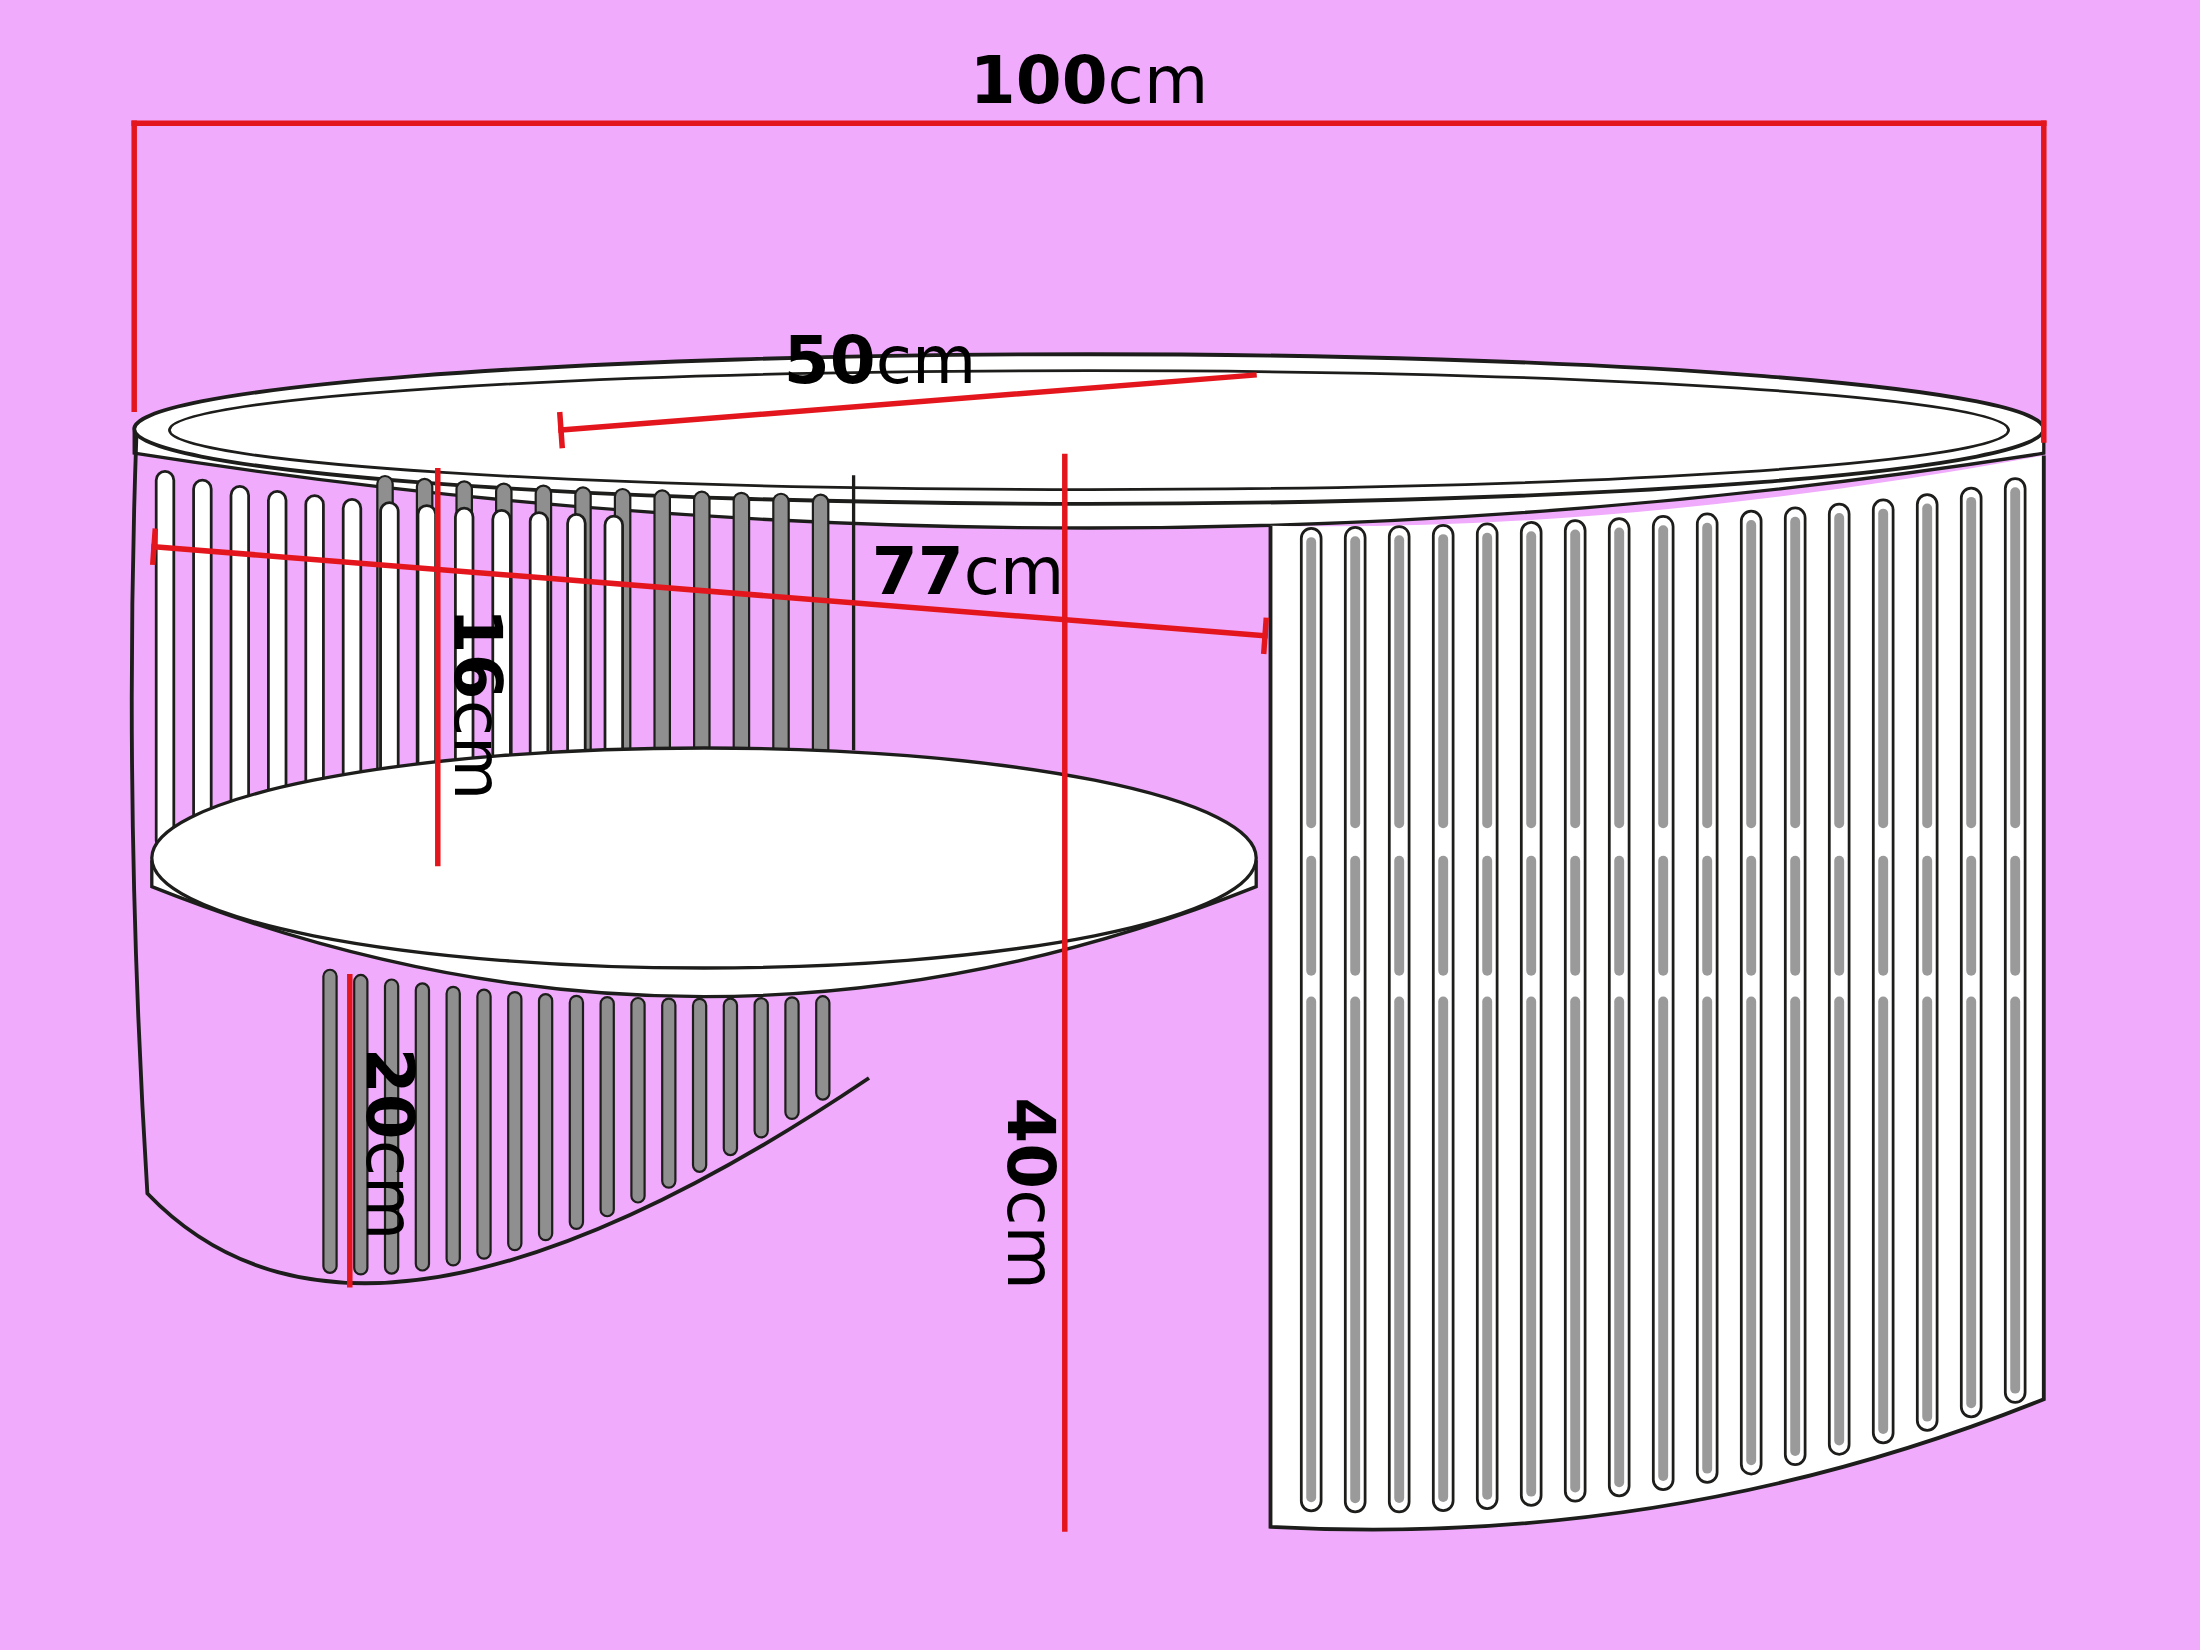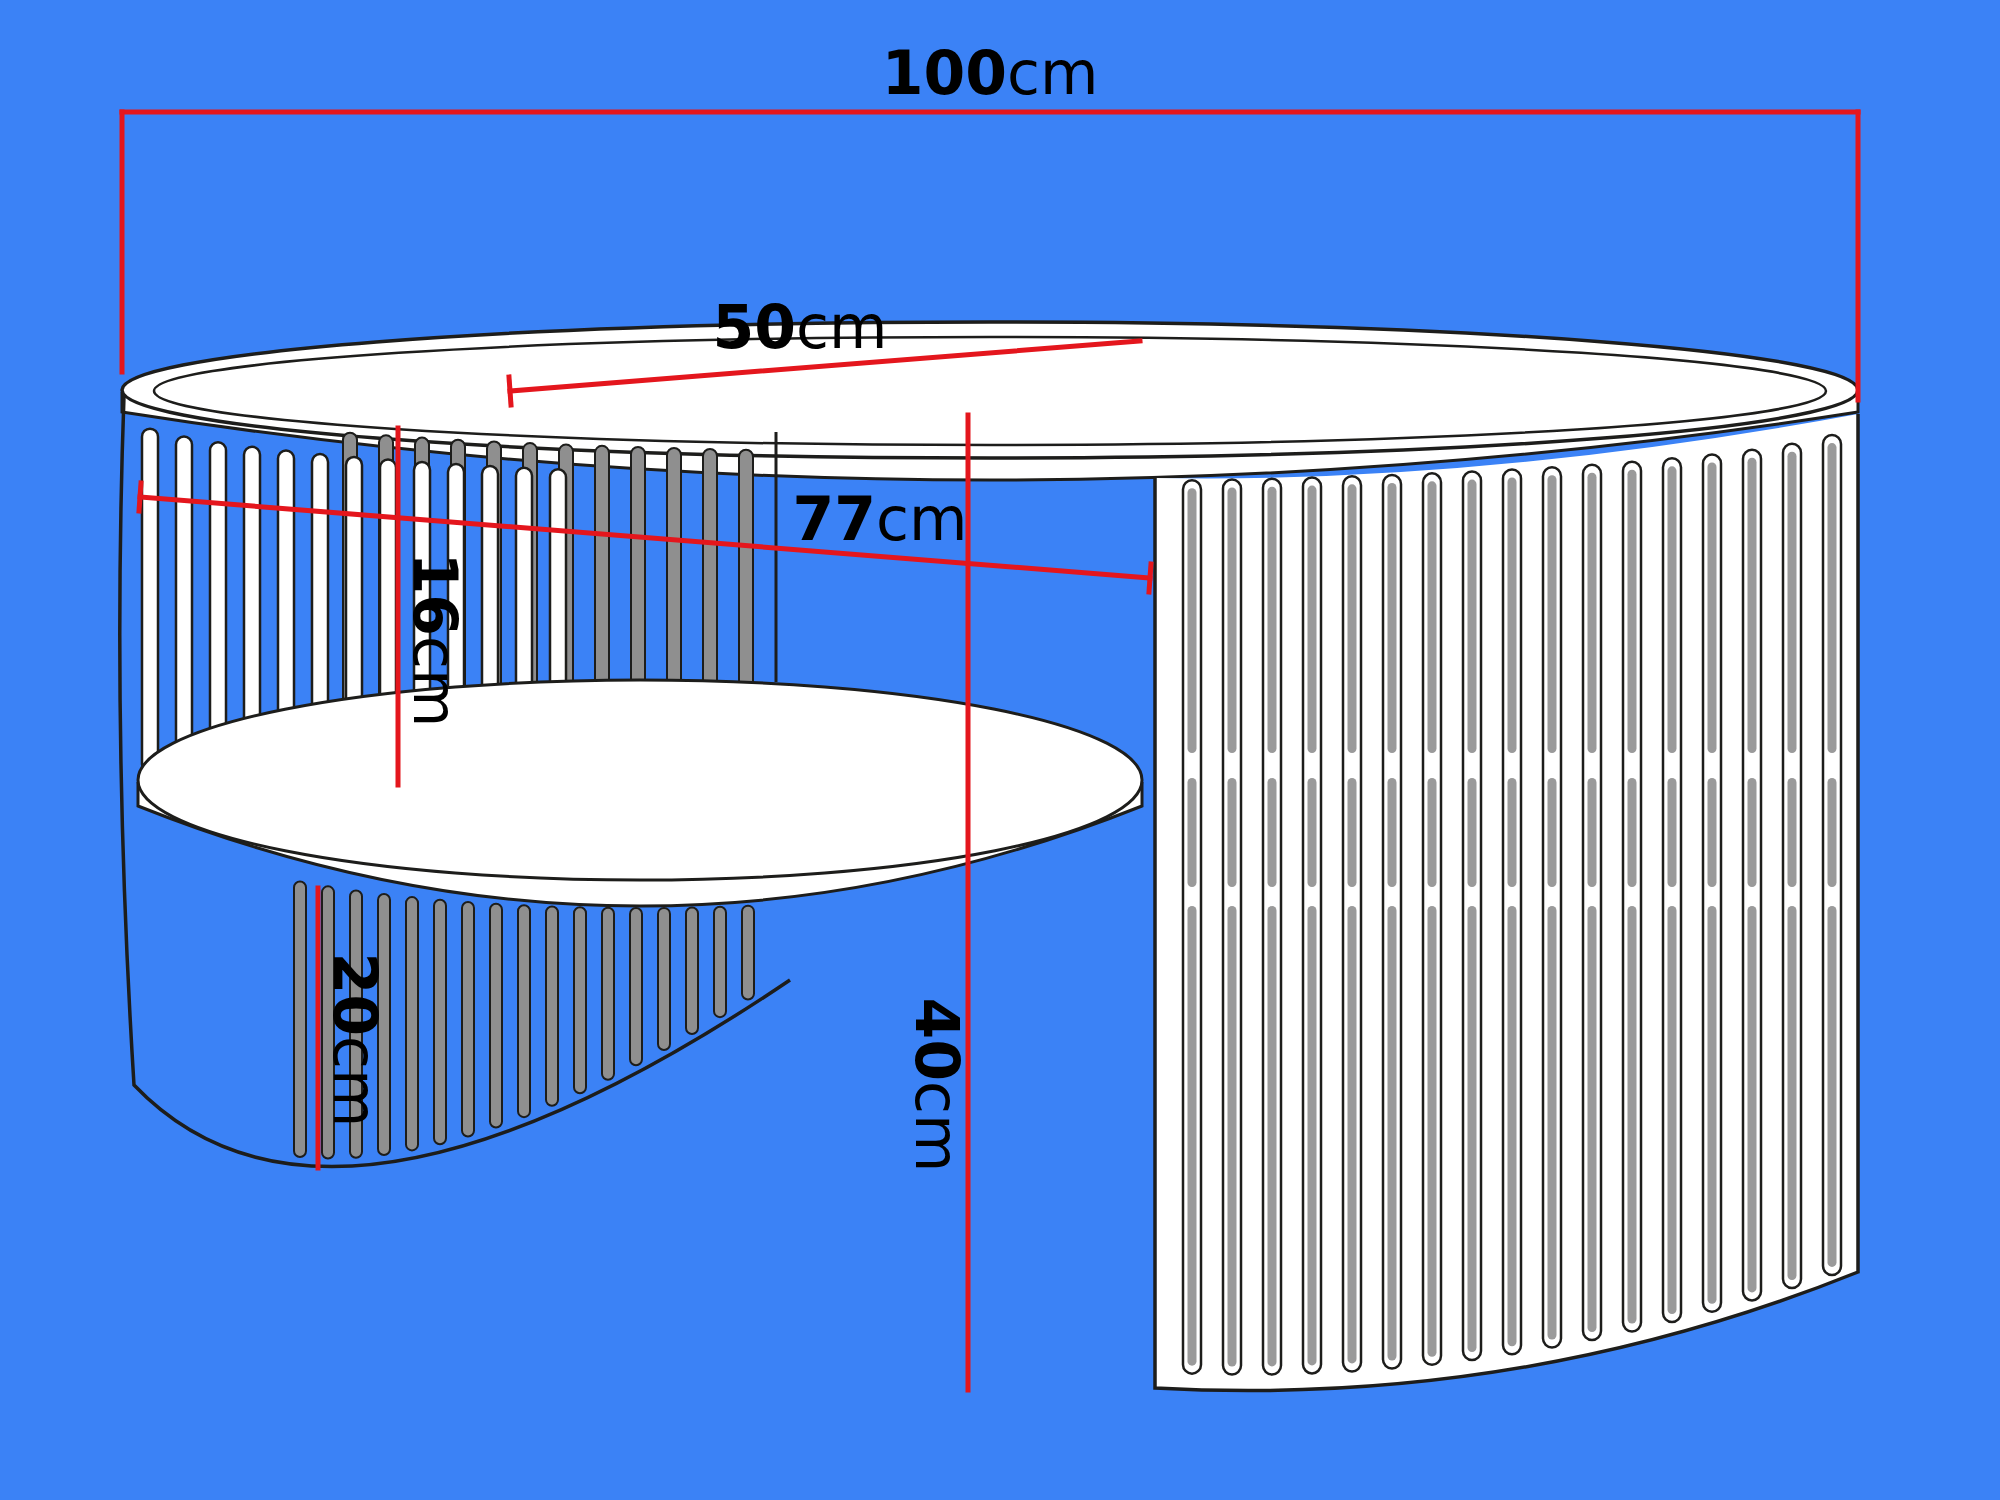--- a/index.html
+++ b/index.html
@@ -8,21 +8,21 @@
     background: #ffffff;
     width: 2000px;
     height: 1500px;
     overflow: hidden;
     font-family: "DejaVu Sans", sans-serif;
   }
   .canvas {
     position: relative;
     width: 2000px;
     height: 1500px;
-    background: #3b82f6;
+    background: #f0abfc;
   }
   svg { position: absolute; inset: 0; }
   .dim-text {
     font-family: "DejaVu Sans", sans-serif;
     font-size: 60px;
     fill: #000000;
   }
   .dim-num  { font-weight: 700; }
   .dim-unit { font-weight: 400; }
 </style>

